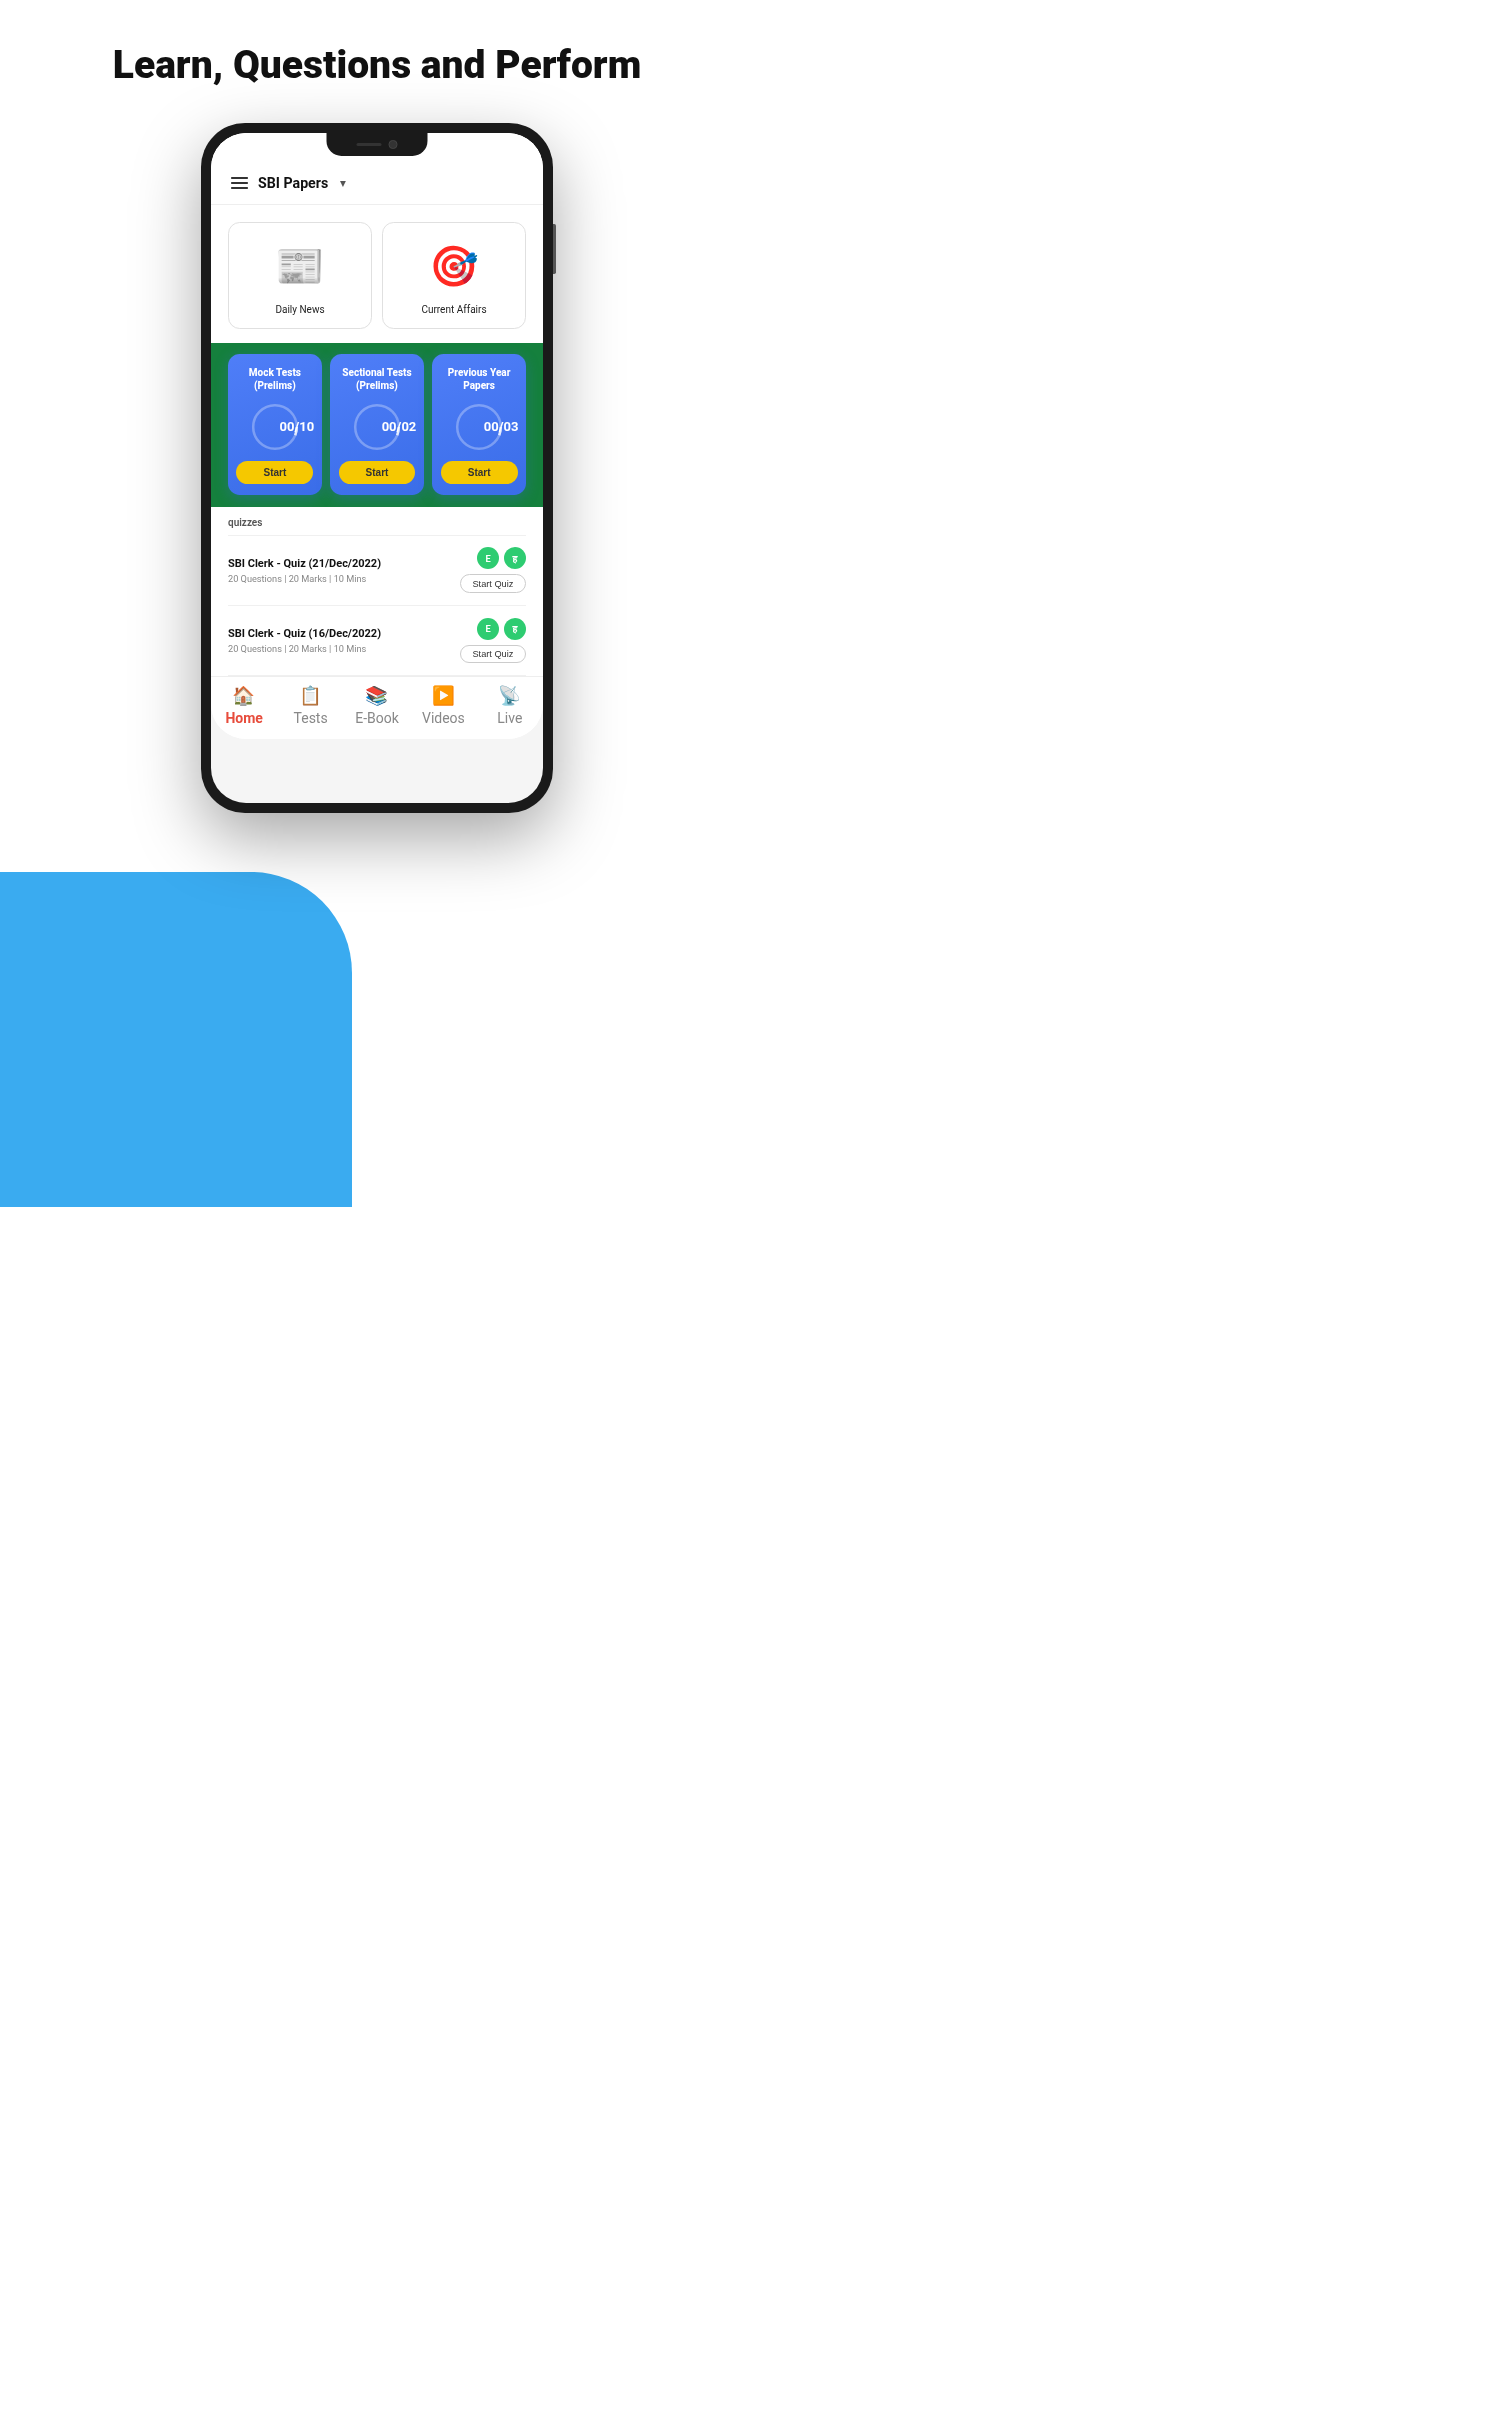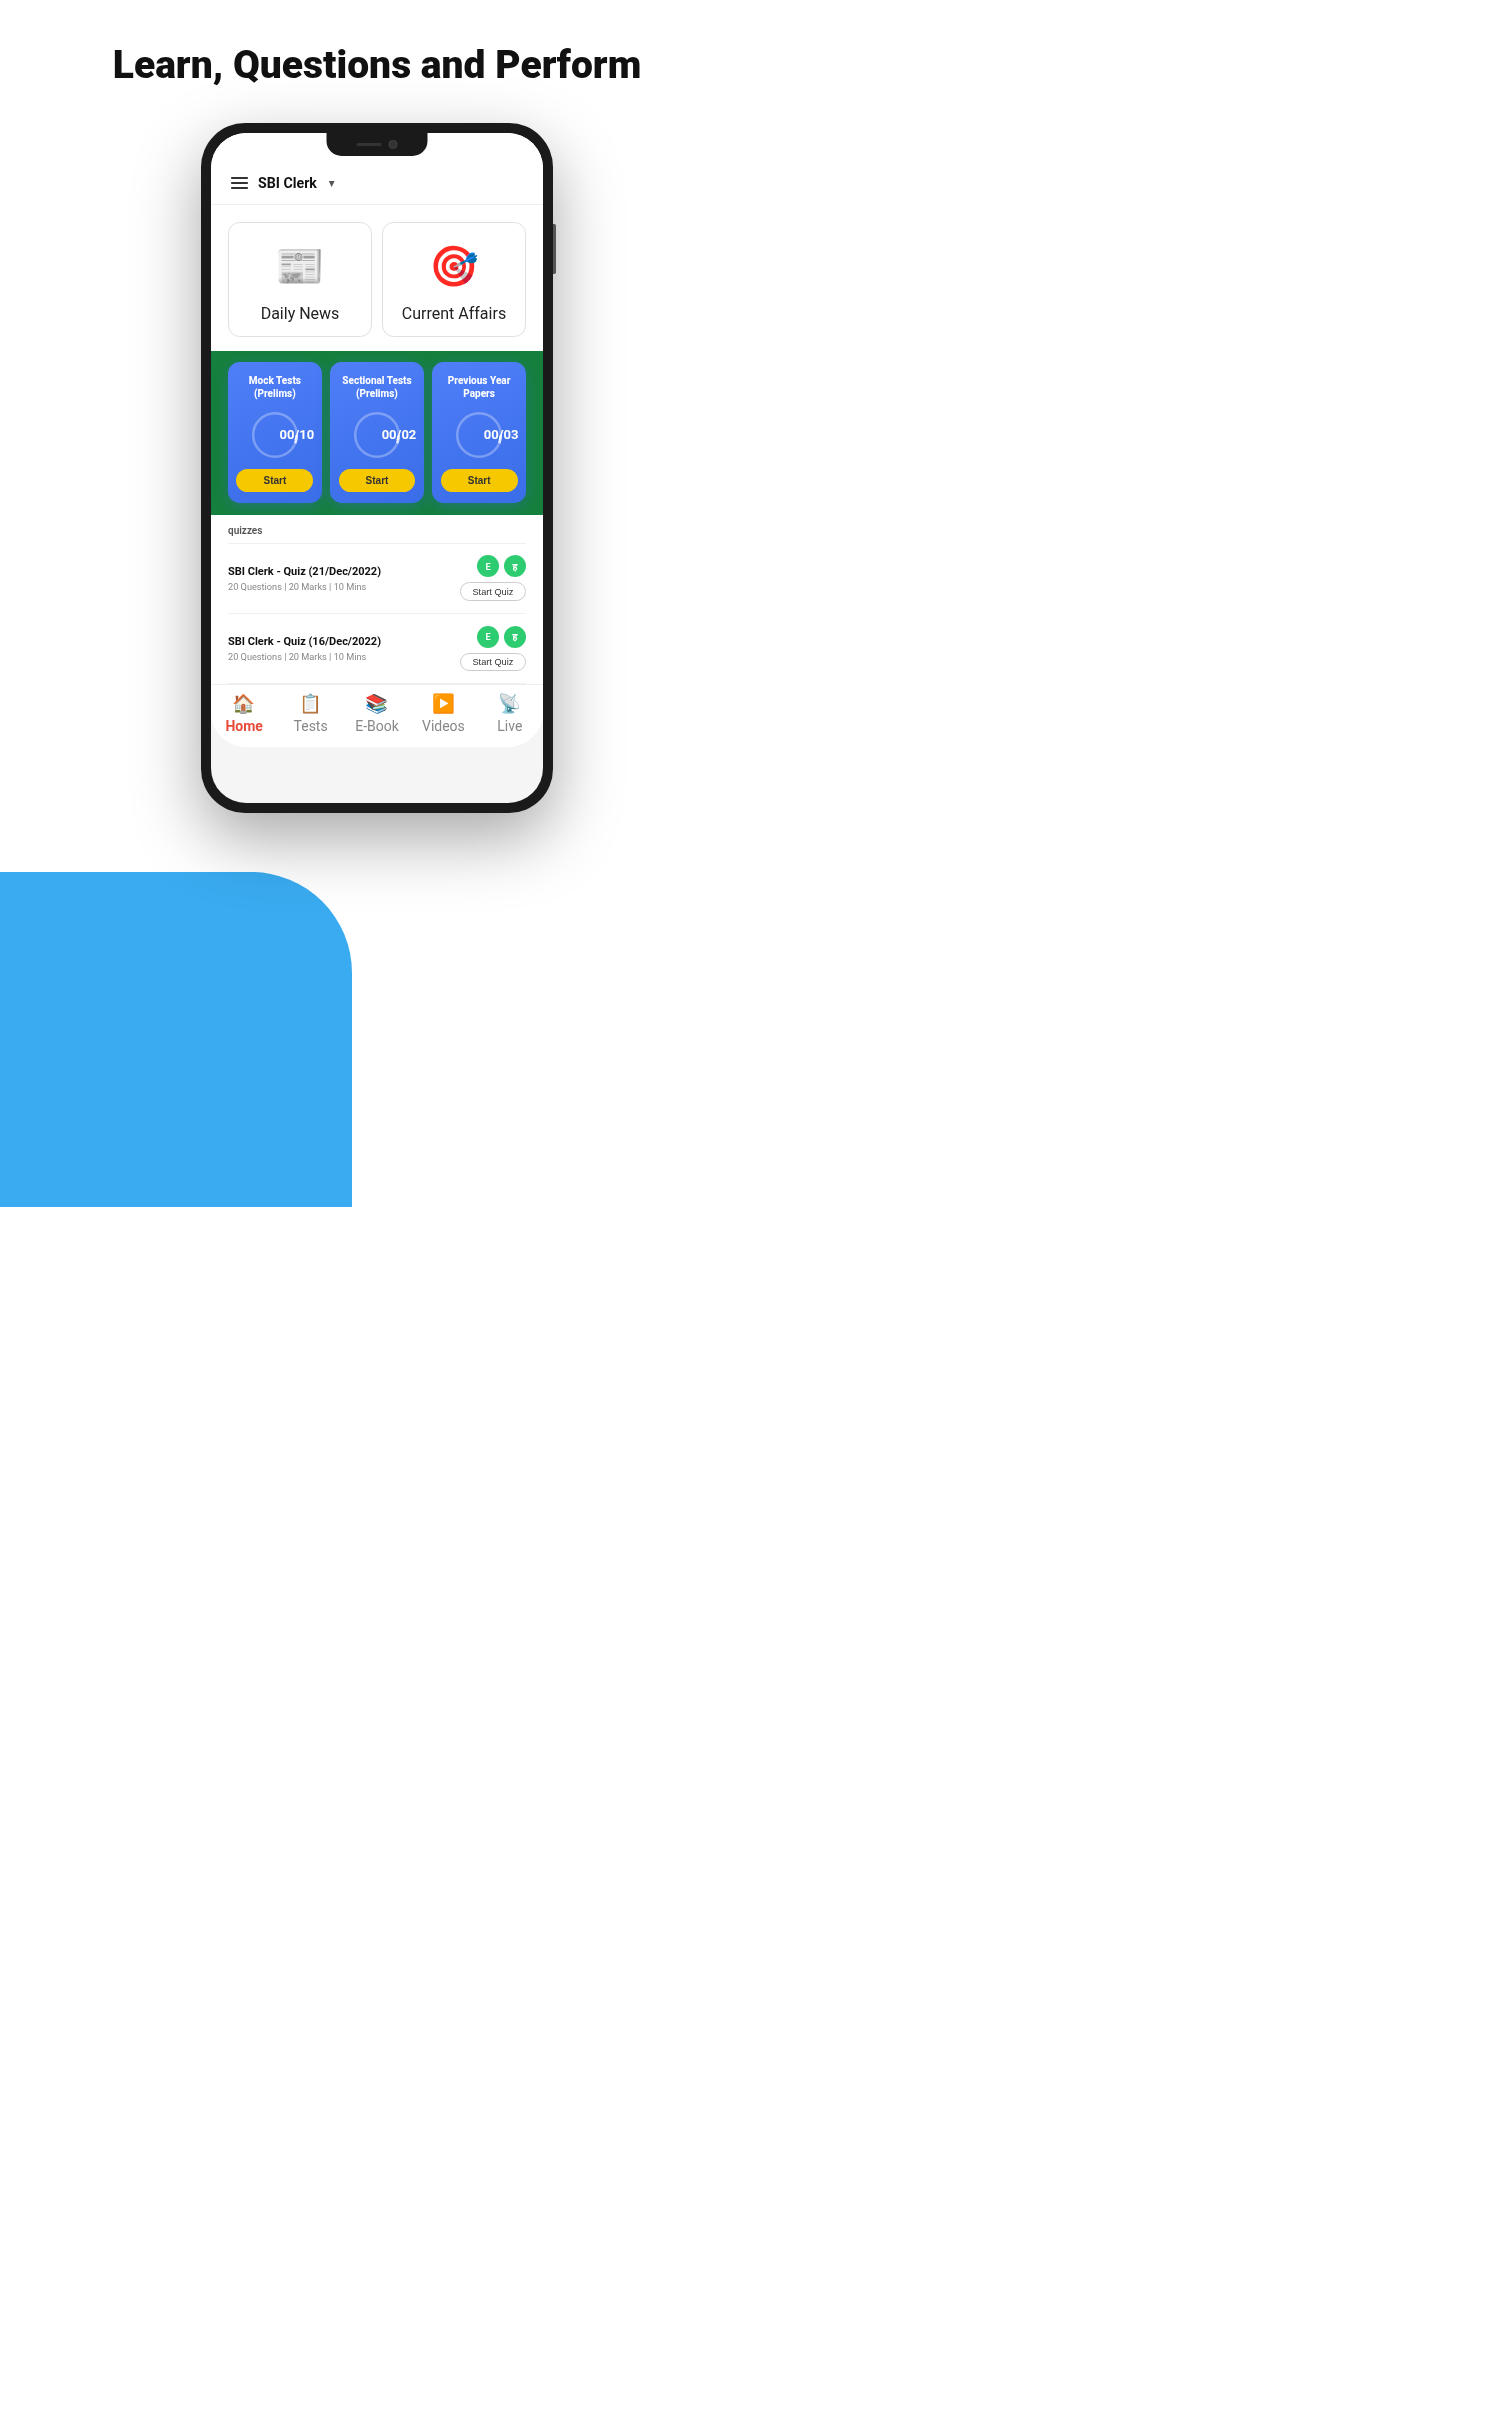--- a/index.html
+++ b/index.html
@@ -175,21 +175,21 @@
     .news-card .card-icon {
       width: 59px;
       height: 59px;
       display: flex;
       align-items: center;
       justify-content: center;
       font-size: 40px;
     }
 
     .news-card .card-label {
-      font-size: 16px;
+      font-size: 10px;
       color: #222;
       text-align: right;
     }
 
     
     .test-series-section {
       background: #fff;
       padding: 13.4px 17px 10px;
       border-top: 5px solid #f0f0f0;
     }
@@ -397,21 +397,21 @@
 
     <div class="phone-screen">
       <div class="app-screen">
 
         <div class="app-header">
           <div class="hamburger-icon">
             <span></span>
               <span></span>
               <span></span>
           </div>
-          <span class="header-title">SBI Clerk</span>
+          <span class="header-title">SBI Papers</span>
           <span class="header-chevron">▾</span>
         </div>
 
         <div class="cards-row">
           <div class="news-card">
             <div class="card-icon">📰</div>
             <span class="card-label">Daily News</span>
           </div>
           <div class="news-card">
             <div class="card-icon">🎯</div>

